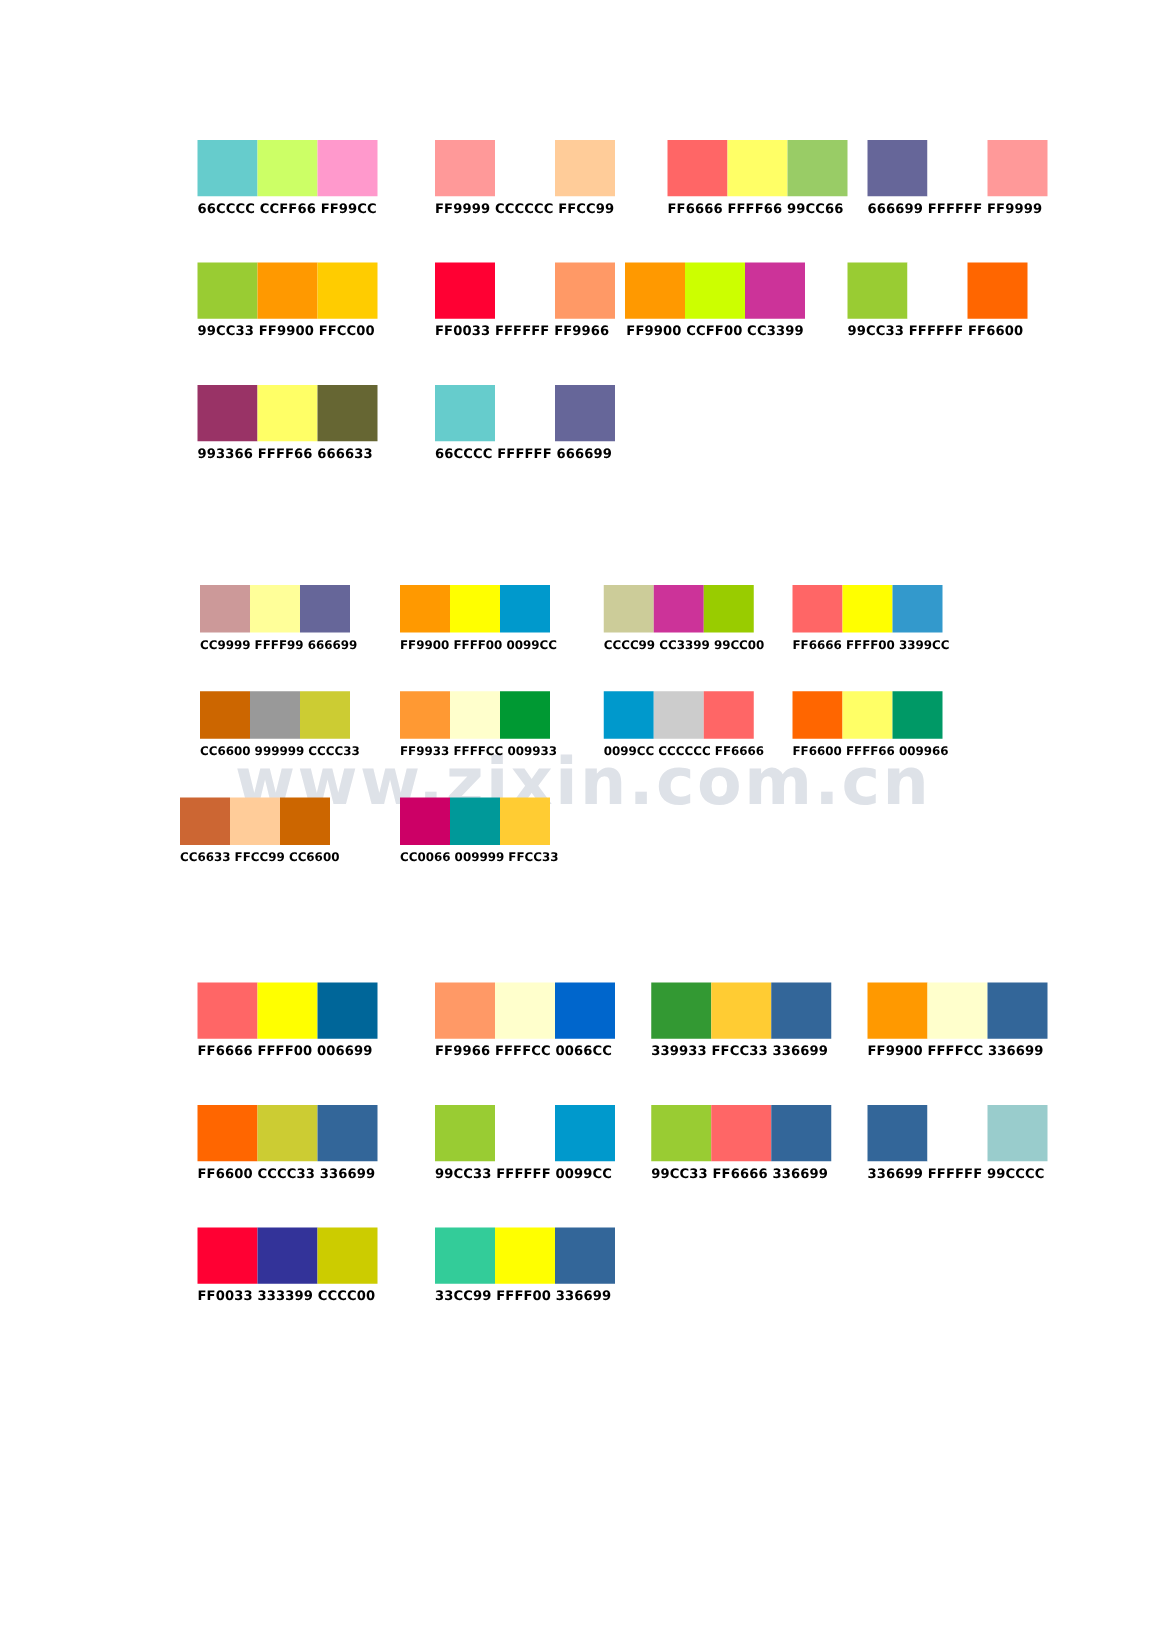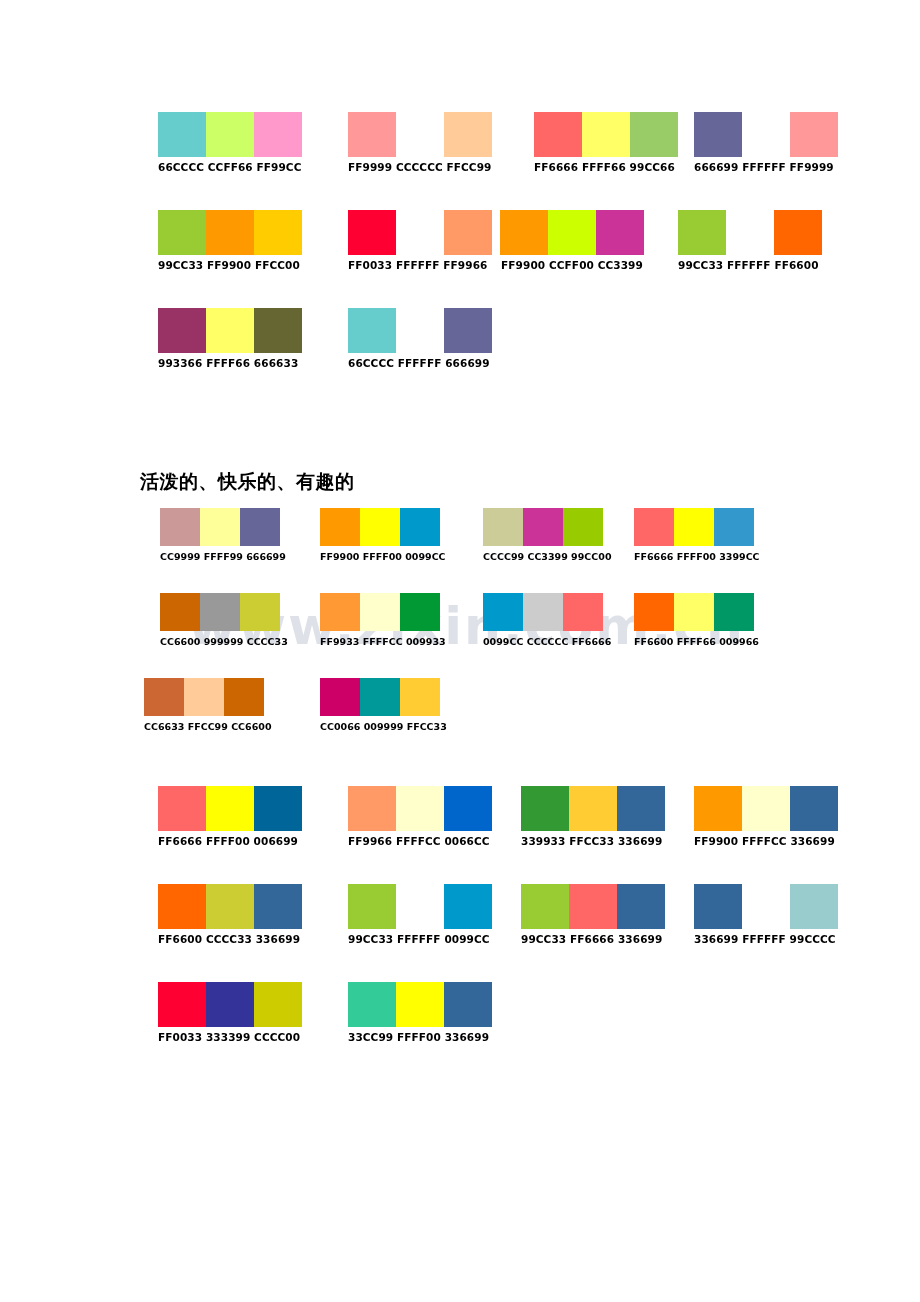--- a/index.html
+++ b/index.html
@@ -191,21 +191,20 @@
                 <div class="swatch" style="background: rgb(102, 204, 204);"></div>
                 <div class="swatch" style="background: rgb(255, 255, 255);"></div>
                 <div class="swatch" style="background: rgb(102, 102, 153);"></div>
               </div>
               <div class="palette-label">66CCCC FFFFFF 666699</div>
             </div>
           </div>
         </div>
       </div>
       <div class="section" id="section-1">
-        <div class="section-heading bold">活泼的、快乐的、有趣的</div>
         <div class="rows" style="position: relative; height: 255px;">
           <div class="palette-row" style="top: 0px; position: absolute; left: 0px; right: 0px;">
             <div class="palette sz-sm" style="left: 160px;">
               <div class="swatches">
                 <div class="swatch" style="background: rgb(204, 153, 153);"></div>
                 <div class="swatch" style="background: rgb(255, 255, 153);"></div>
                 <div class="swatch" style="background: rgb(102, 102, 153);"></div>
               </div>
               <div class="palette-label">CC9999 FFFF99 666699</div>
             </div>

